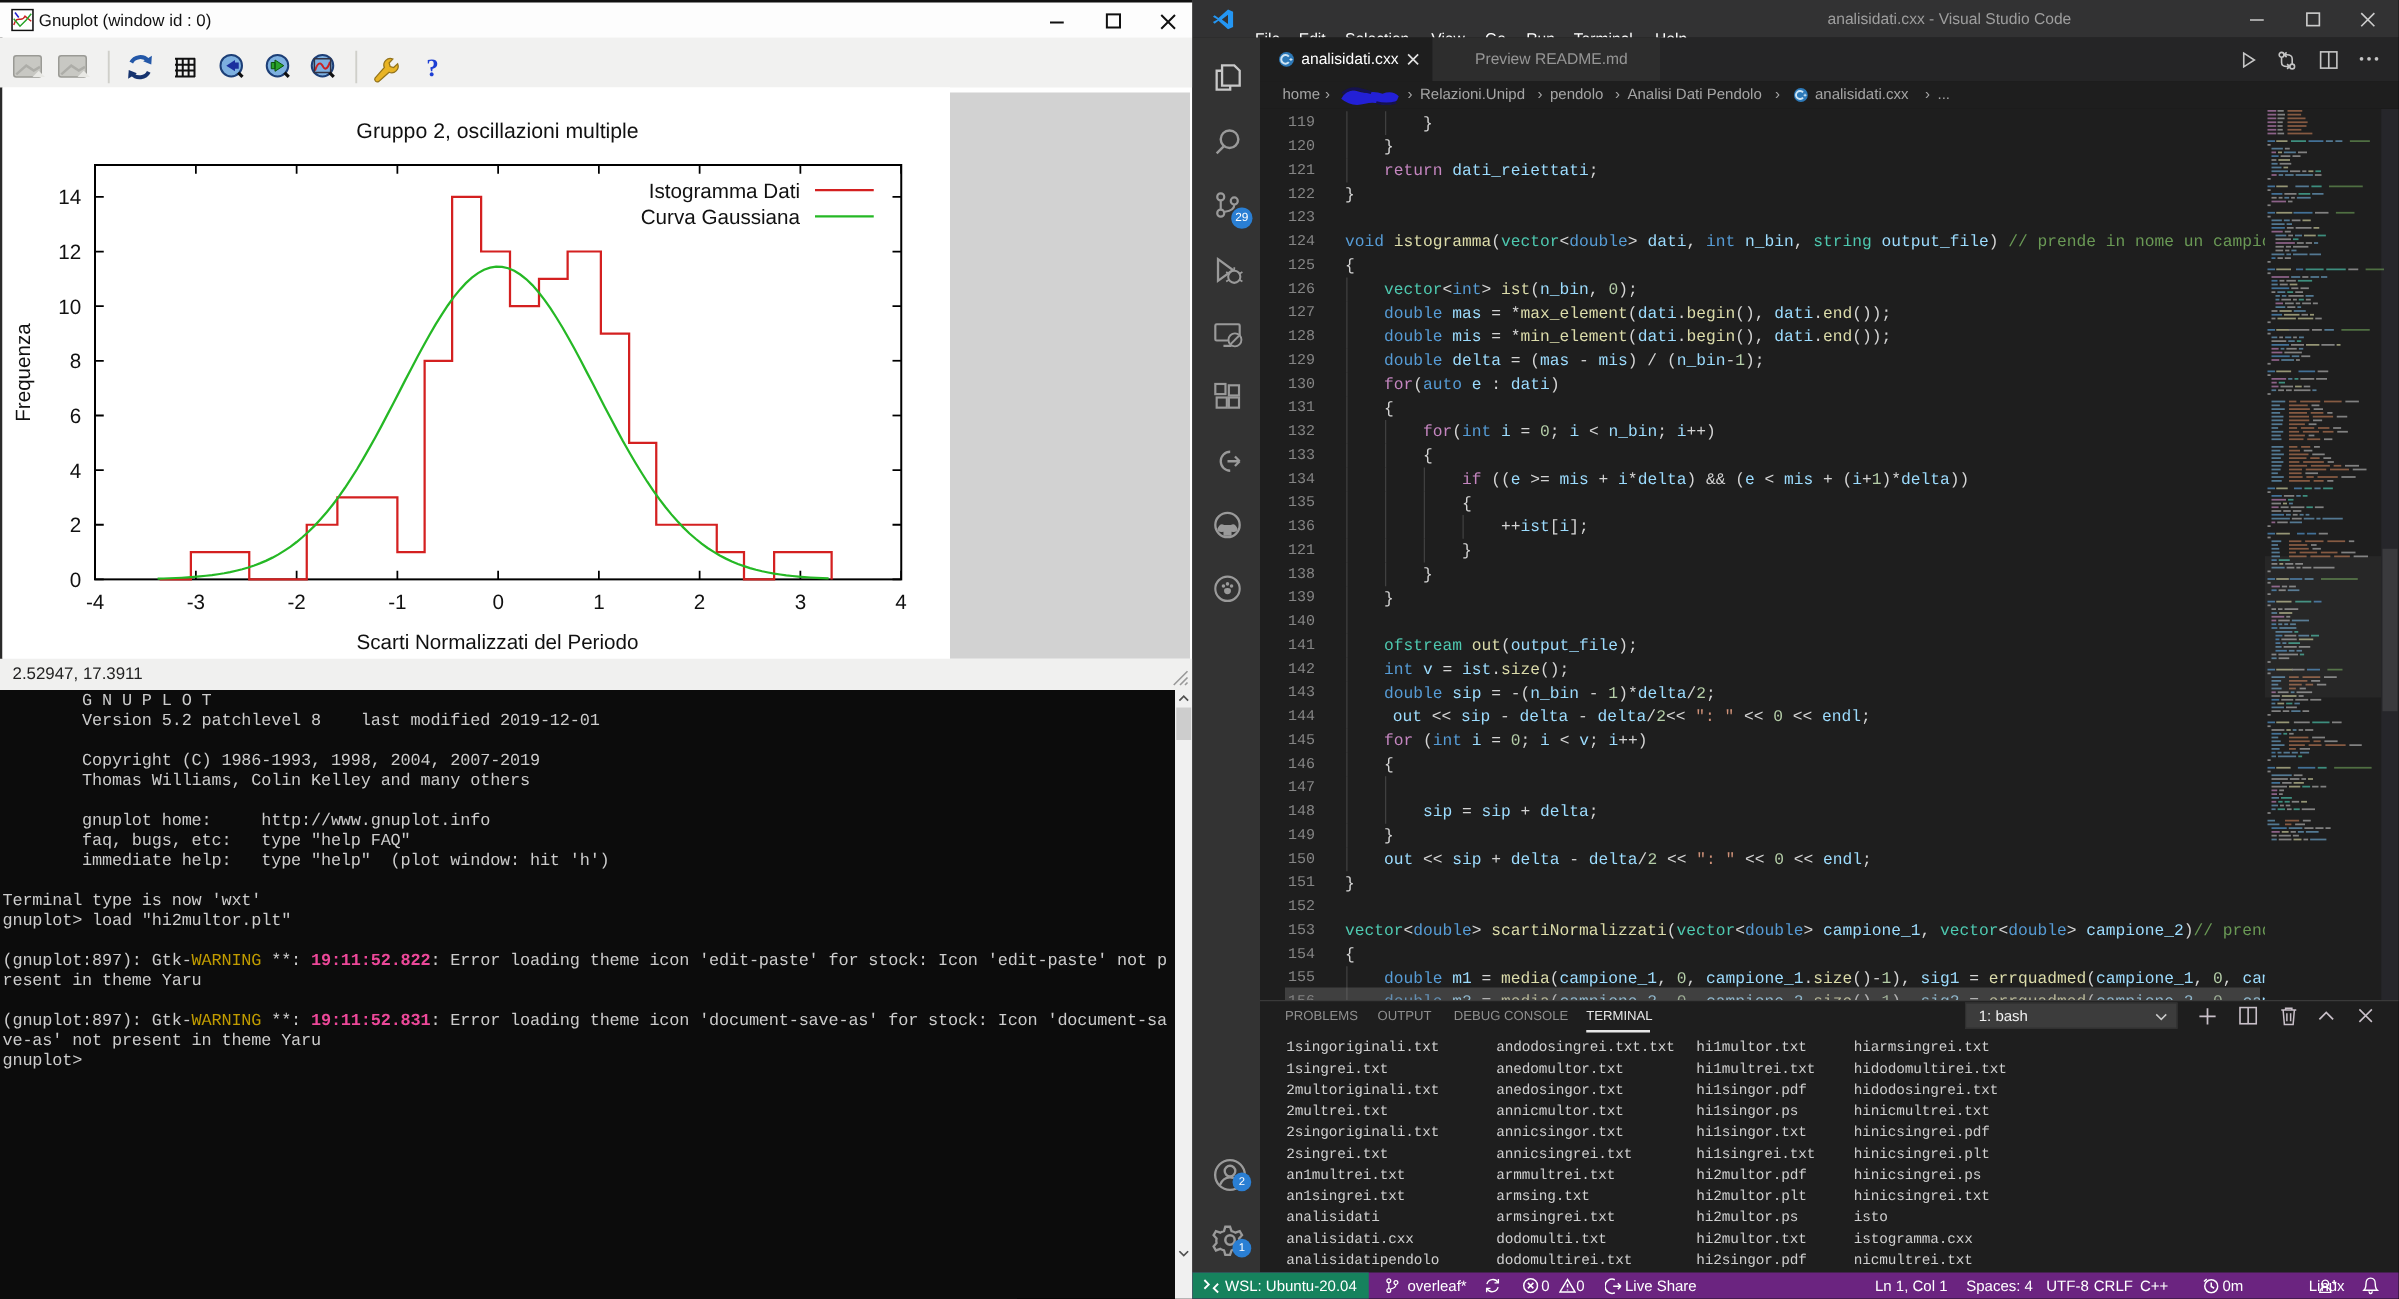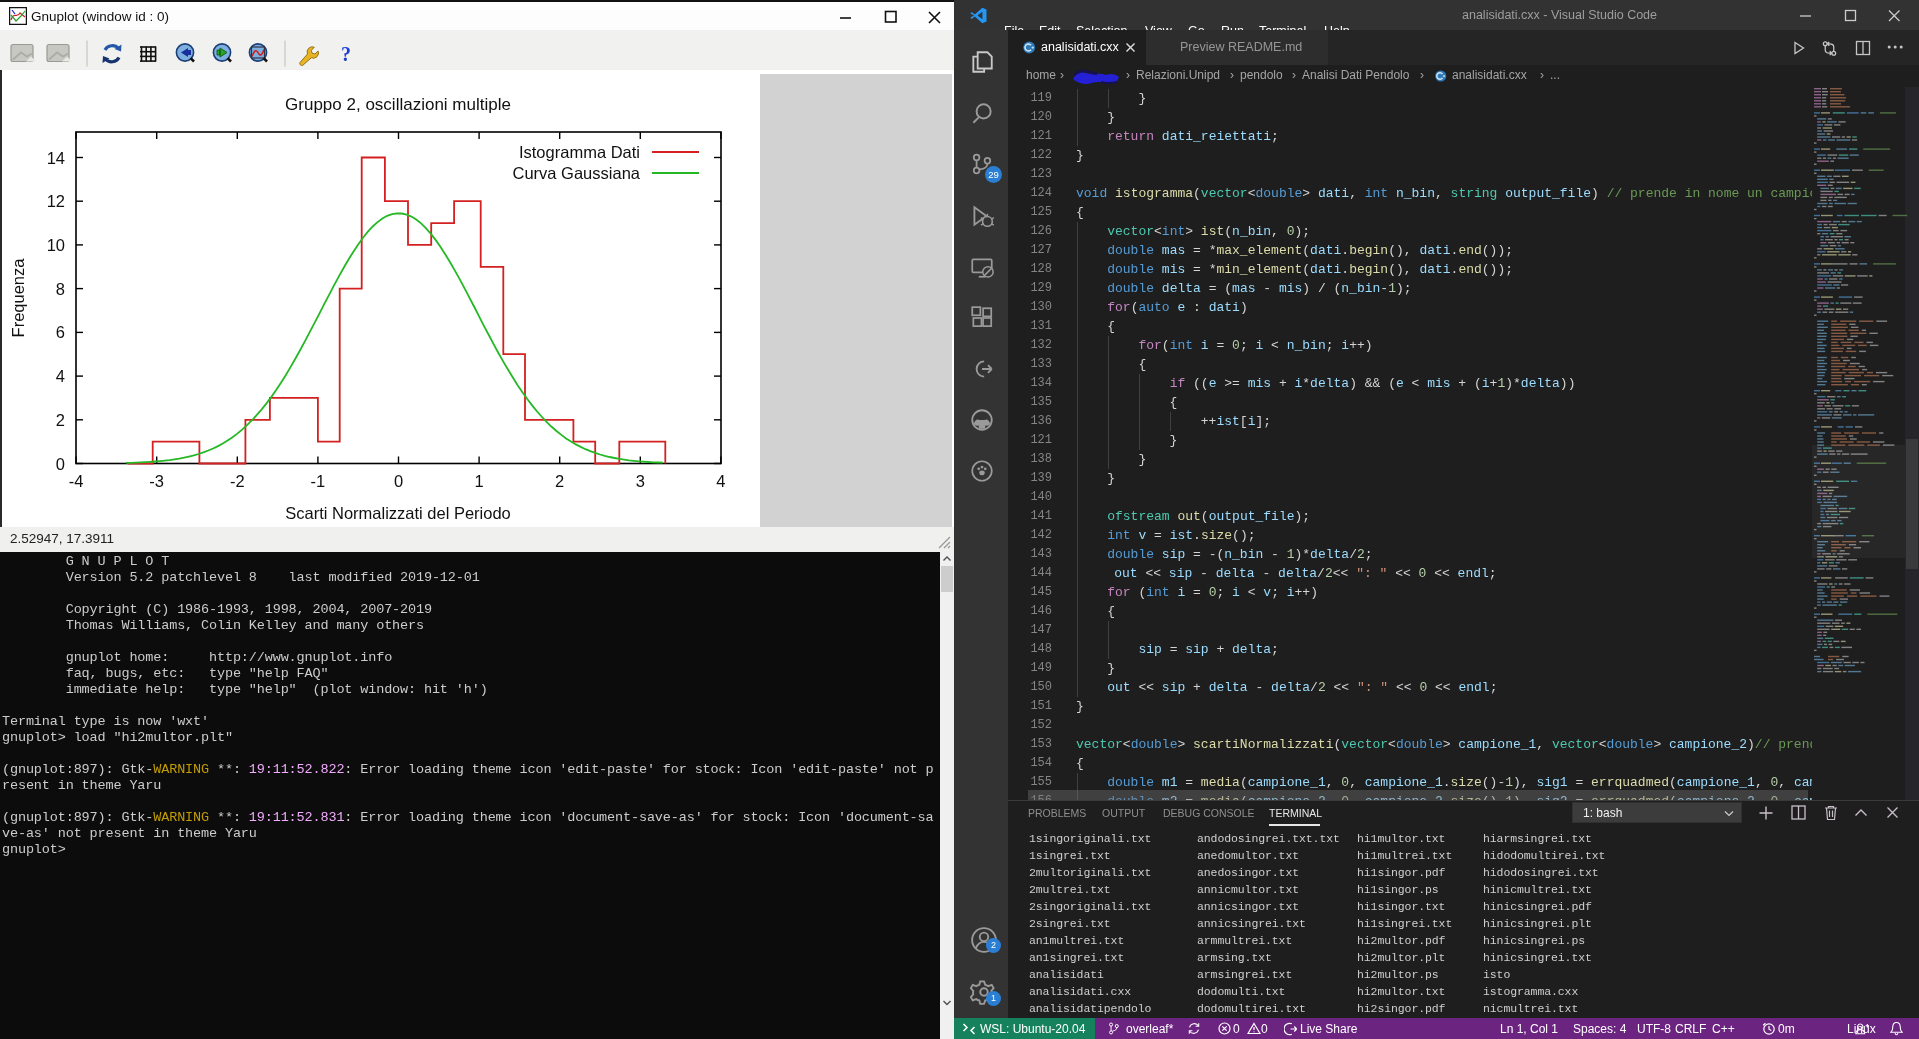--- a/index.html
+++ b/index.html
@@ -10,21 +10,21 @@
 #gtitle .ttl{position:absolute;left:31px;top:7px;font-size:13.5px;color:#111;}
 #gtoolbar{left:0;top:30px;width:954px;height:40px;background:#f1f1f0;}
 #gplot{left:2px;top:70px;width:758px;height:457px;background:#fff;}
 #ggray{left:760px;top:74px;width:192px;height:453px;background:#d2d2d2;}
 #gstatus{left:0;top:527px;width:954px;height:25px;background:#f0f0ef;}
 #gstatus span{position:absolute;left:10px;top:4px;font-size:13.5px;color:#222;font-family:"Liberation Sans",sans-serif;}
 
 #term{left:0;top:552px;width:954px;height:487px;background:#0c0c0c;}
 #term .tl{position:absolute;left:2px;white-space:pre;font-family:"Liberation Mono",monospace;font-size:13.5px;color:#cccccc;letter-spacing:-0.14px;}
 #term .warn{color:#c19c00;}
-#term .time{color:#f0abfc;}
+#term .time{color:#ec4899;font-weight:bold;}
 #tscroll{left:940px;top:552px;width:14px;height:487px;background:#f0f0f0;}
 
 #vs{left:954px;top:0;width:965px;height:1039px;background:#1e1e1e;font-family:"Liberation Sans",sans-serif;}
 #vtitle{left:954px;top:0;width:965px;height:30px;background:#323233;}
 #vtitle .menu{position:absolute;top:24px;font-size:12.5px;color:#ffffff;}
 #vtitle .wtitle{position:absolute;top:8px;font-size:12.5px;color:#9e9e9e;}
 #abar{left:954px;top:30px;width:54px;height:988px;background:#333333;}
 #tabbar{left:1008px;top:30px;width:911px;height:35px;background:#252526;}
 .tab1{position:absolute;left:0;top:0;width:138px;height:35px;background:#1e1e1e;}
 .tab2{position:absolute;left:138px;top:0;width:183px;height:35px;background:#2d2d2d;border-right:1px solid #252526;}

